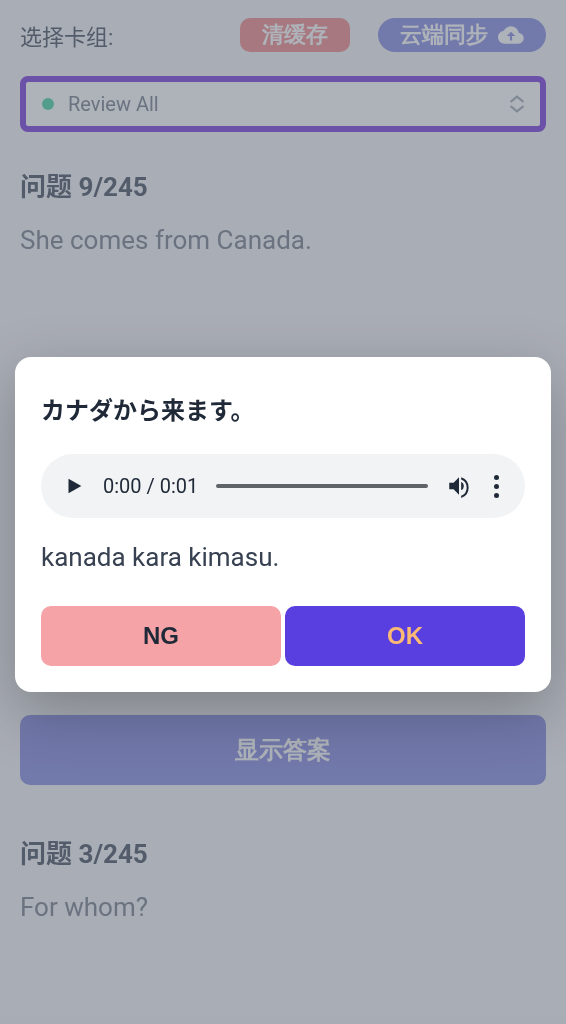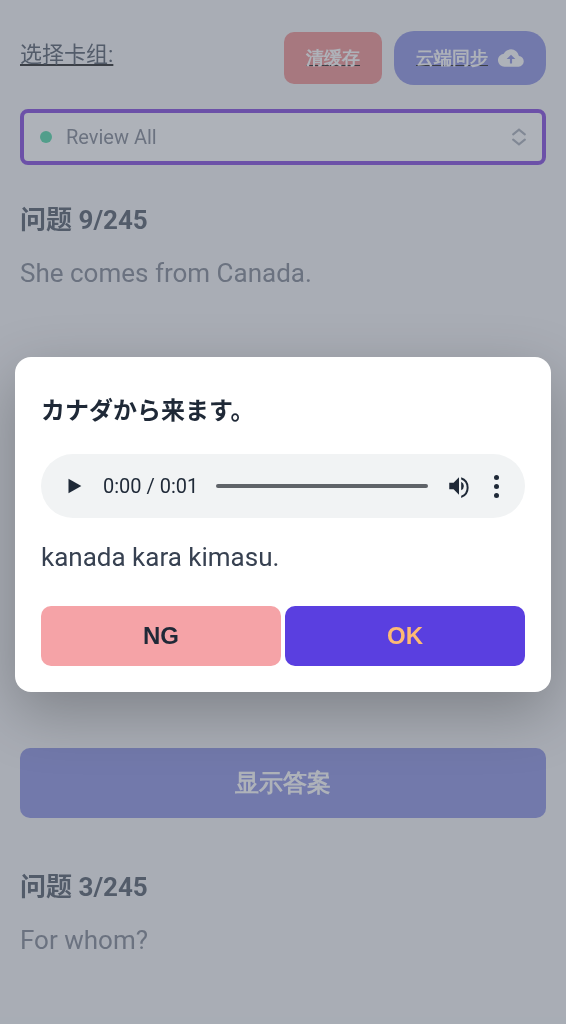--- a/index.html
+++ b/index.html
@@ -1,29 +1,29 @@
 <!DOCTYPE html>
 <html><head>
 <meta charset="utf-8">
 <style>
   * { box-sizing: border-box; margin: 0; padding: 0; }
   html, body { width: 566px; height: 1024px; overflow: hidden; font-family: -apple-system, "Segoe UI", Roboto, "Helvetica Neue", Arial, "Noto Sans CJK SC", sans-serif; }
   body { background: #f3f4f6; position: relative; }
 
   .page { width: 100%; height: 100%; padding: 18px 20px; }
 
-  .topbar { display: flex; align-items: center; gap: 12px; text-decoration: underline; }
+  .topbar { display: flex; align-items: center; gap: 28px; }
   .topbar-label { font-size: 22px; color: #374151; flex: 0 0 auto; }
   .spacer { flex: 1; }
-  .btn { border: none; border-radius: 10px; font-size: 18px; font-weight: 700; color: #fff; padding: 14px 22px; cursor: pointer; display: inline-flex; align-items: center; gap: 10px; margin-top: 13px; }
+  .btn { border: none; border-radius: 10px; font-size: 22px; font-weight: 700; color: #fff; padding: 2px 22px; cursor: pointer; display: inline-flex; align-items: center; gap: 10px; }
   .btn-clear { background: #ef7e7e; }
   .btn-sync  { background: #7b80e0; border-radius: 20px; }
   .cloud-icon svg { width: 26px; height: 26px; display: block; }
 
-  .deck-select { margin-top: 24px; background: #fff; border: 4px solid #6d28d9; border-radius: 8px; height: 56px; display: flex; align-items: center; padding: 0 16px; cursor: pointer; }
+  .deck-select { margin-top: 24px; background: #fff; border: 6px solid #6d28d9; border-radius: 8px; height: 56px; display: flex; align-items: center; padding: 0 16px; cursor: pointer; }
   .dot { width: 12px; height: 12px; border-radius: 50%; background: #34d399; margin-right: 14px; }
   .deck-name { font-size: 20px; color: #6b7280; flex: 1; }
   .chevrons { display: flex; flex-direction: column; gap: -2px; color: #9ca3af; }
   .chevrons svg { width: 14px; height: 10px; display: block; }
 
   .card-block { margin-top: 34px; }
   .q-title { font-size: 26px; font-weight: 700; color: #374151; }
   .q-text { margin-top: 22px; font-size: 26px; color: #6b7280; }
 
   .show-answer { margin-top: 40px; width: 100%; background: #7b80e0; color: #fff; border: none; border-radius: 10px; height: 70px; font-size: 24px; font-weight: 700; cursor: pointer; }

